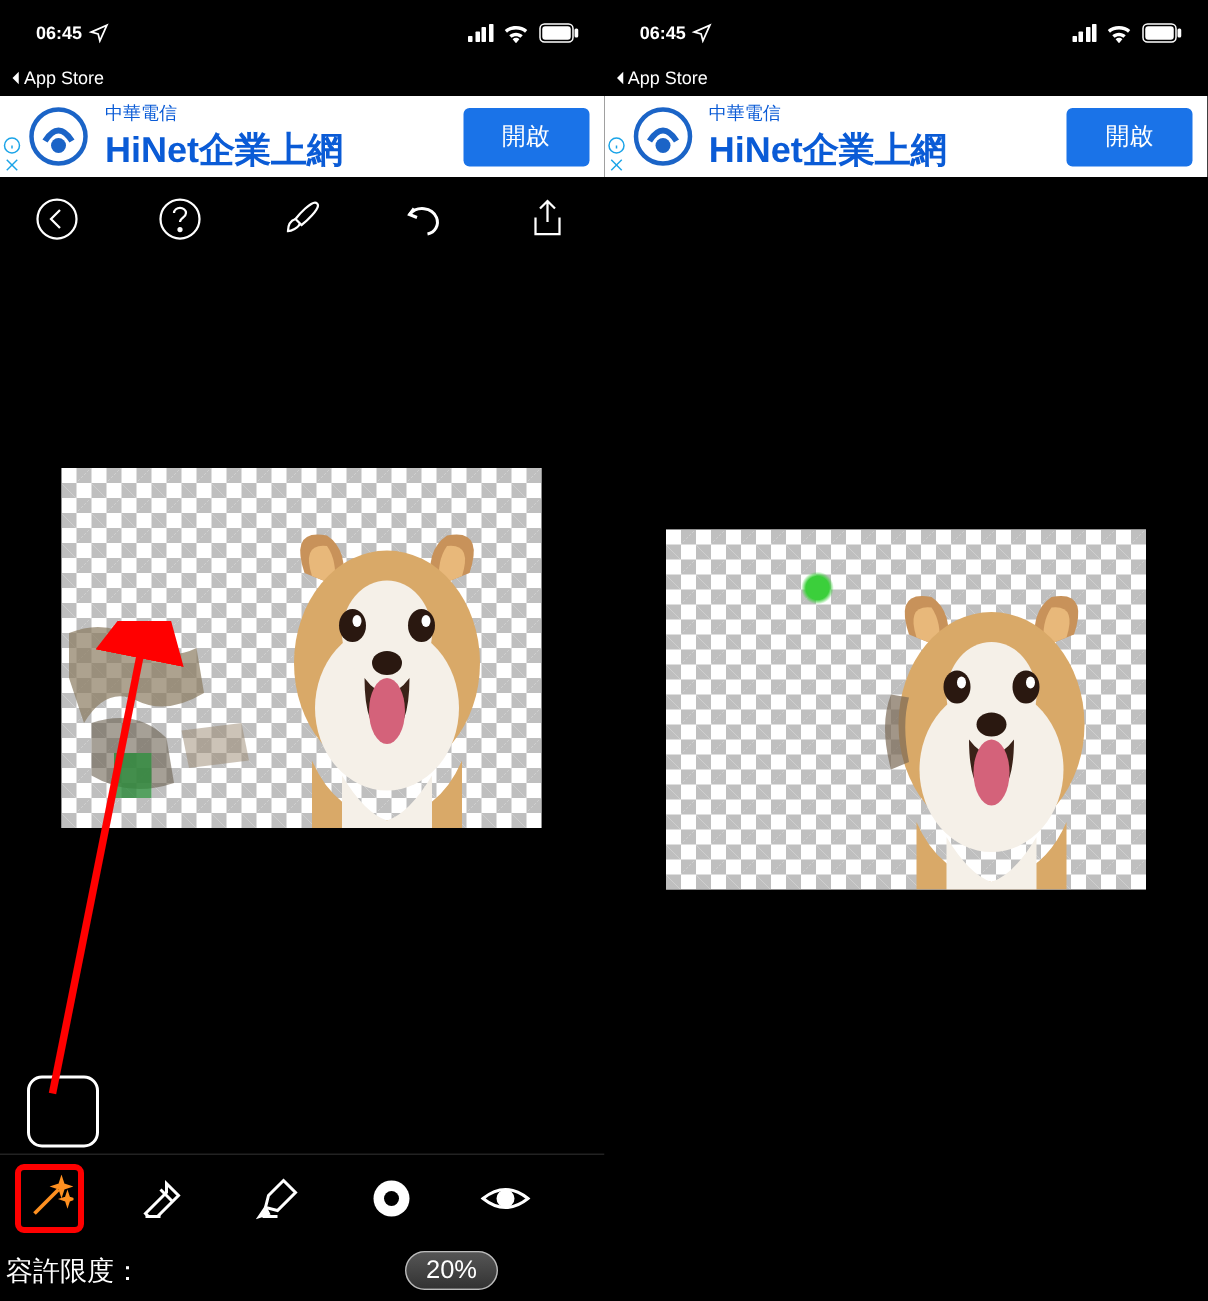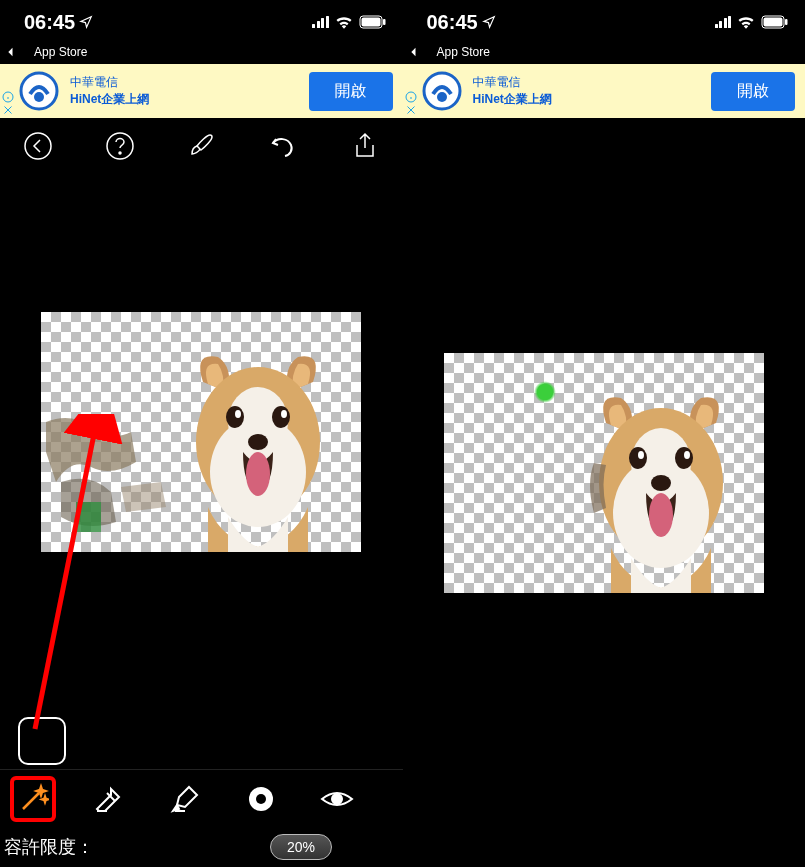--- a/index.html
+++ b/index.html
@@ -19,61 +19,61 @@
   display: flex;
   flex-direction: column;
 }
 .status-bar {
   height: 44px;
   display: flex;
   align-items: center;
   justify-content: space-between;
   padding: 0 16px 0 24px;
   color: #fff;
-  font-size: 20px;
+  font-size: 12px;
   font-weight: 600;
   text-align: right;
 }
 .status-left { display: flex; align-items: center; gap: 4px; }
 .status-right { display: flex; align-items: center; gap: 6px; }
 .nav-arrow-svg { display: inline-block; }
 .signal-bars { display: flex; align-items: flex-end; gap: 1.5px; height: 12px; }
 .signal-bars span { width: 3px; background: #fff; border-radius: 0.5px; }
 .signal-bars span:nth-child(1){height:4px}
 .signal-bars span:nth-child(2){height:7px}
 .signal-bars span:nth-child(3){height:10px}
 .signal-bars span:nth-child(4){height:12px}
 .wifi-icon, .battery-icon { display: flex; align-items: center; }
 .back-app {
   height: 20px;
   display: flex;
   align-items: center;
   padding: 0 6px 4px 6px;
   color: #fff;
   font-size: 12px;
-  gap: 20px;
+  gap: 2px;
 }
 .ad-banner {
   height: 54px;
-  background: #fef9c3;
+  background: #ffffff;
   display: flex;
   align-items: center;
   padding: 0 10px 0 6px;
   position: relative;
 }
 .ad-mark { position: absolute; left: 2px; bottom: 2px; display: flex; flex-direction: column; gap: 1px; }
 .ad-mark svg { display: block; }
 .ad-logo {
   width: 42px; height: 42px; border-radius: 50%;
   display: flex; align-items: center; justify-content: center;
   margin-left: 12px;
 }
 .ad-text { margin-left: 10px; flex: 1; display: flex; flex-direction: column; justify-content: center; }
 .ad-text .line1 { color: #0a5bd6; font-size: 12px; }
-.ad-text .line2 { color: #0a5bd6; font-size: 12px; font-weight: 700; }
+.ad-text .line2 { color: #0a5bd6; font-size: 24px; font-weight: 700; }
 .ad-btn {
   background: #1a73e8; color: #fff; border: none;
   padding: 9px 26px; font-size: 16px; border-radius: 4px;
   font-weight: 400;
   text-align: center;
 }
 .toolbar-top {
   height: 56px;
   display: flex;
   align-items: center;
@@ -172,21 +172,21 @@
   position: relative;
 }
 .slider-pill {
   position: absolute;
   left: 150px;
   width: 62px; height: 26px;
   border: 1.5px solid #bbb;
   border-radius: 14px;
   background: linear-gradient(#555,#333);
   color: #fff;
-  font-size: 14px;
+  font-size: 17px;
   display: flex; align-items: center; justify-content: center;
 }
 .ticks {
   position: absolute;
   left: 216px; right: 0;
   height: 26px;
   display: flex;
   align-items: center;
   gap: 3px;
 }

